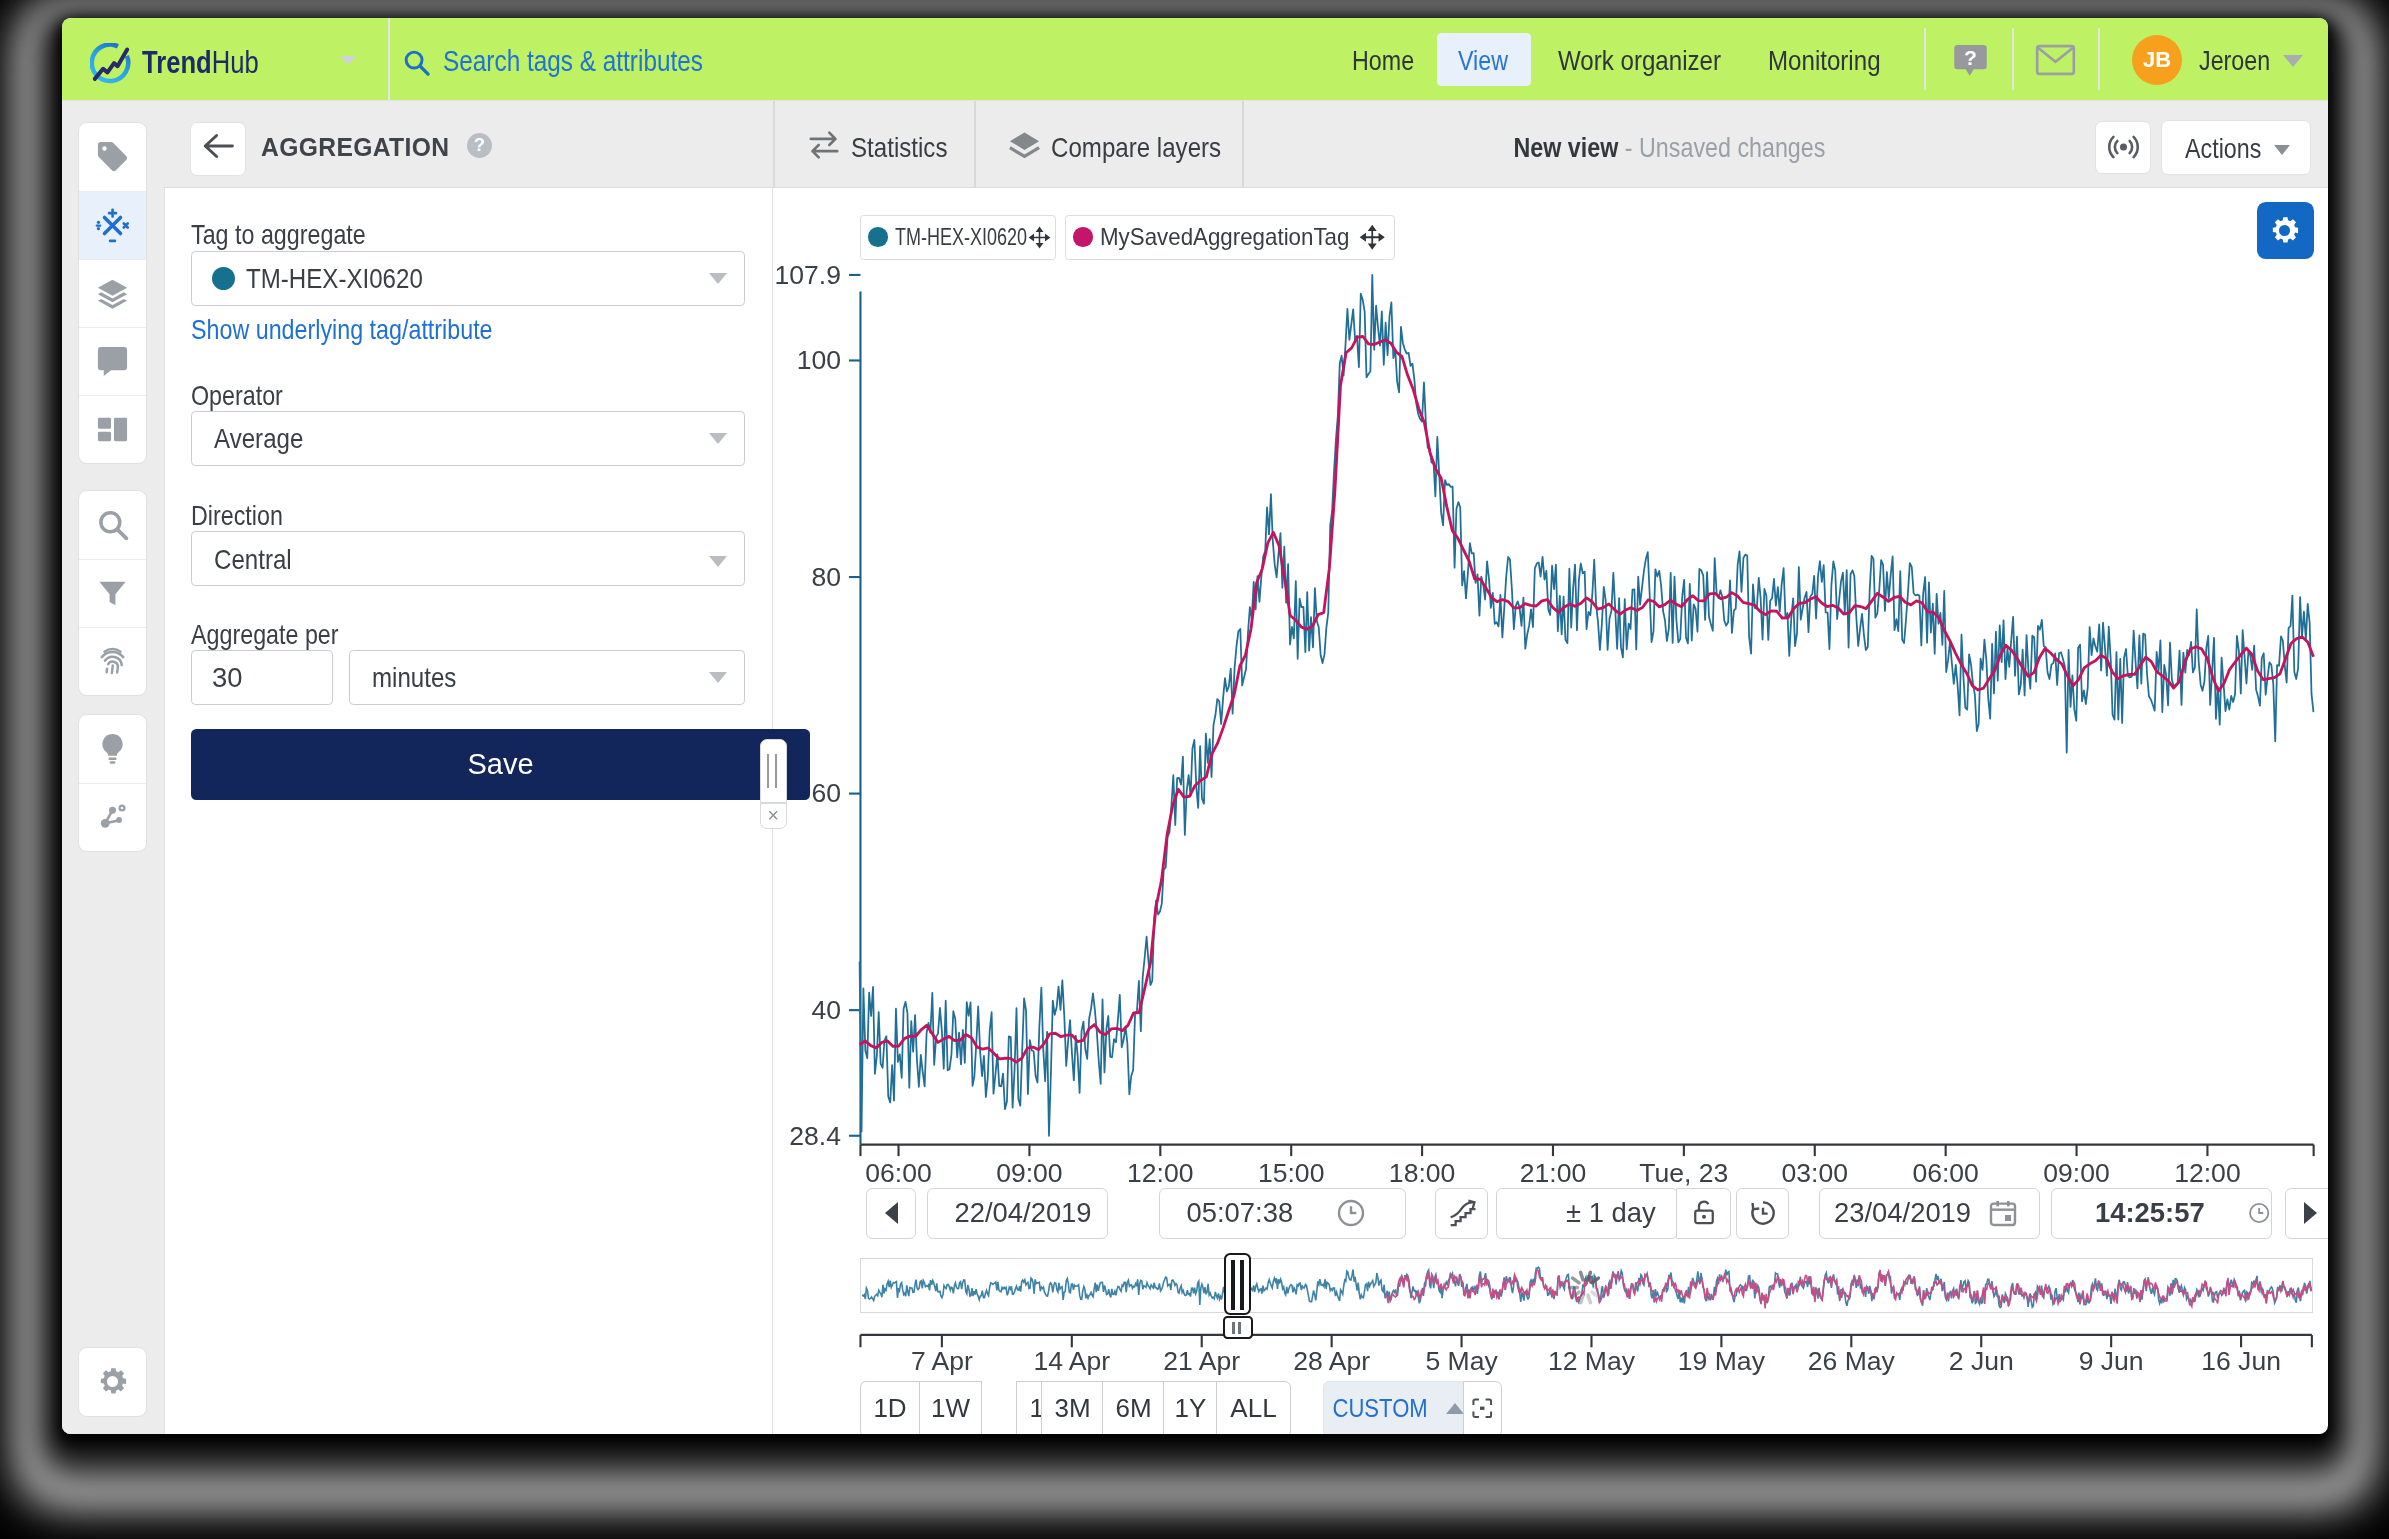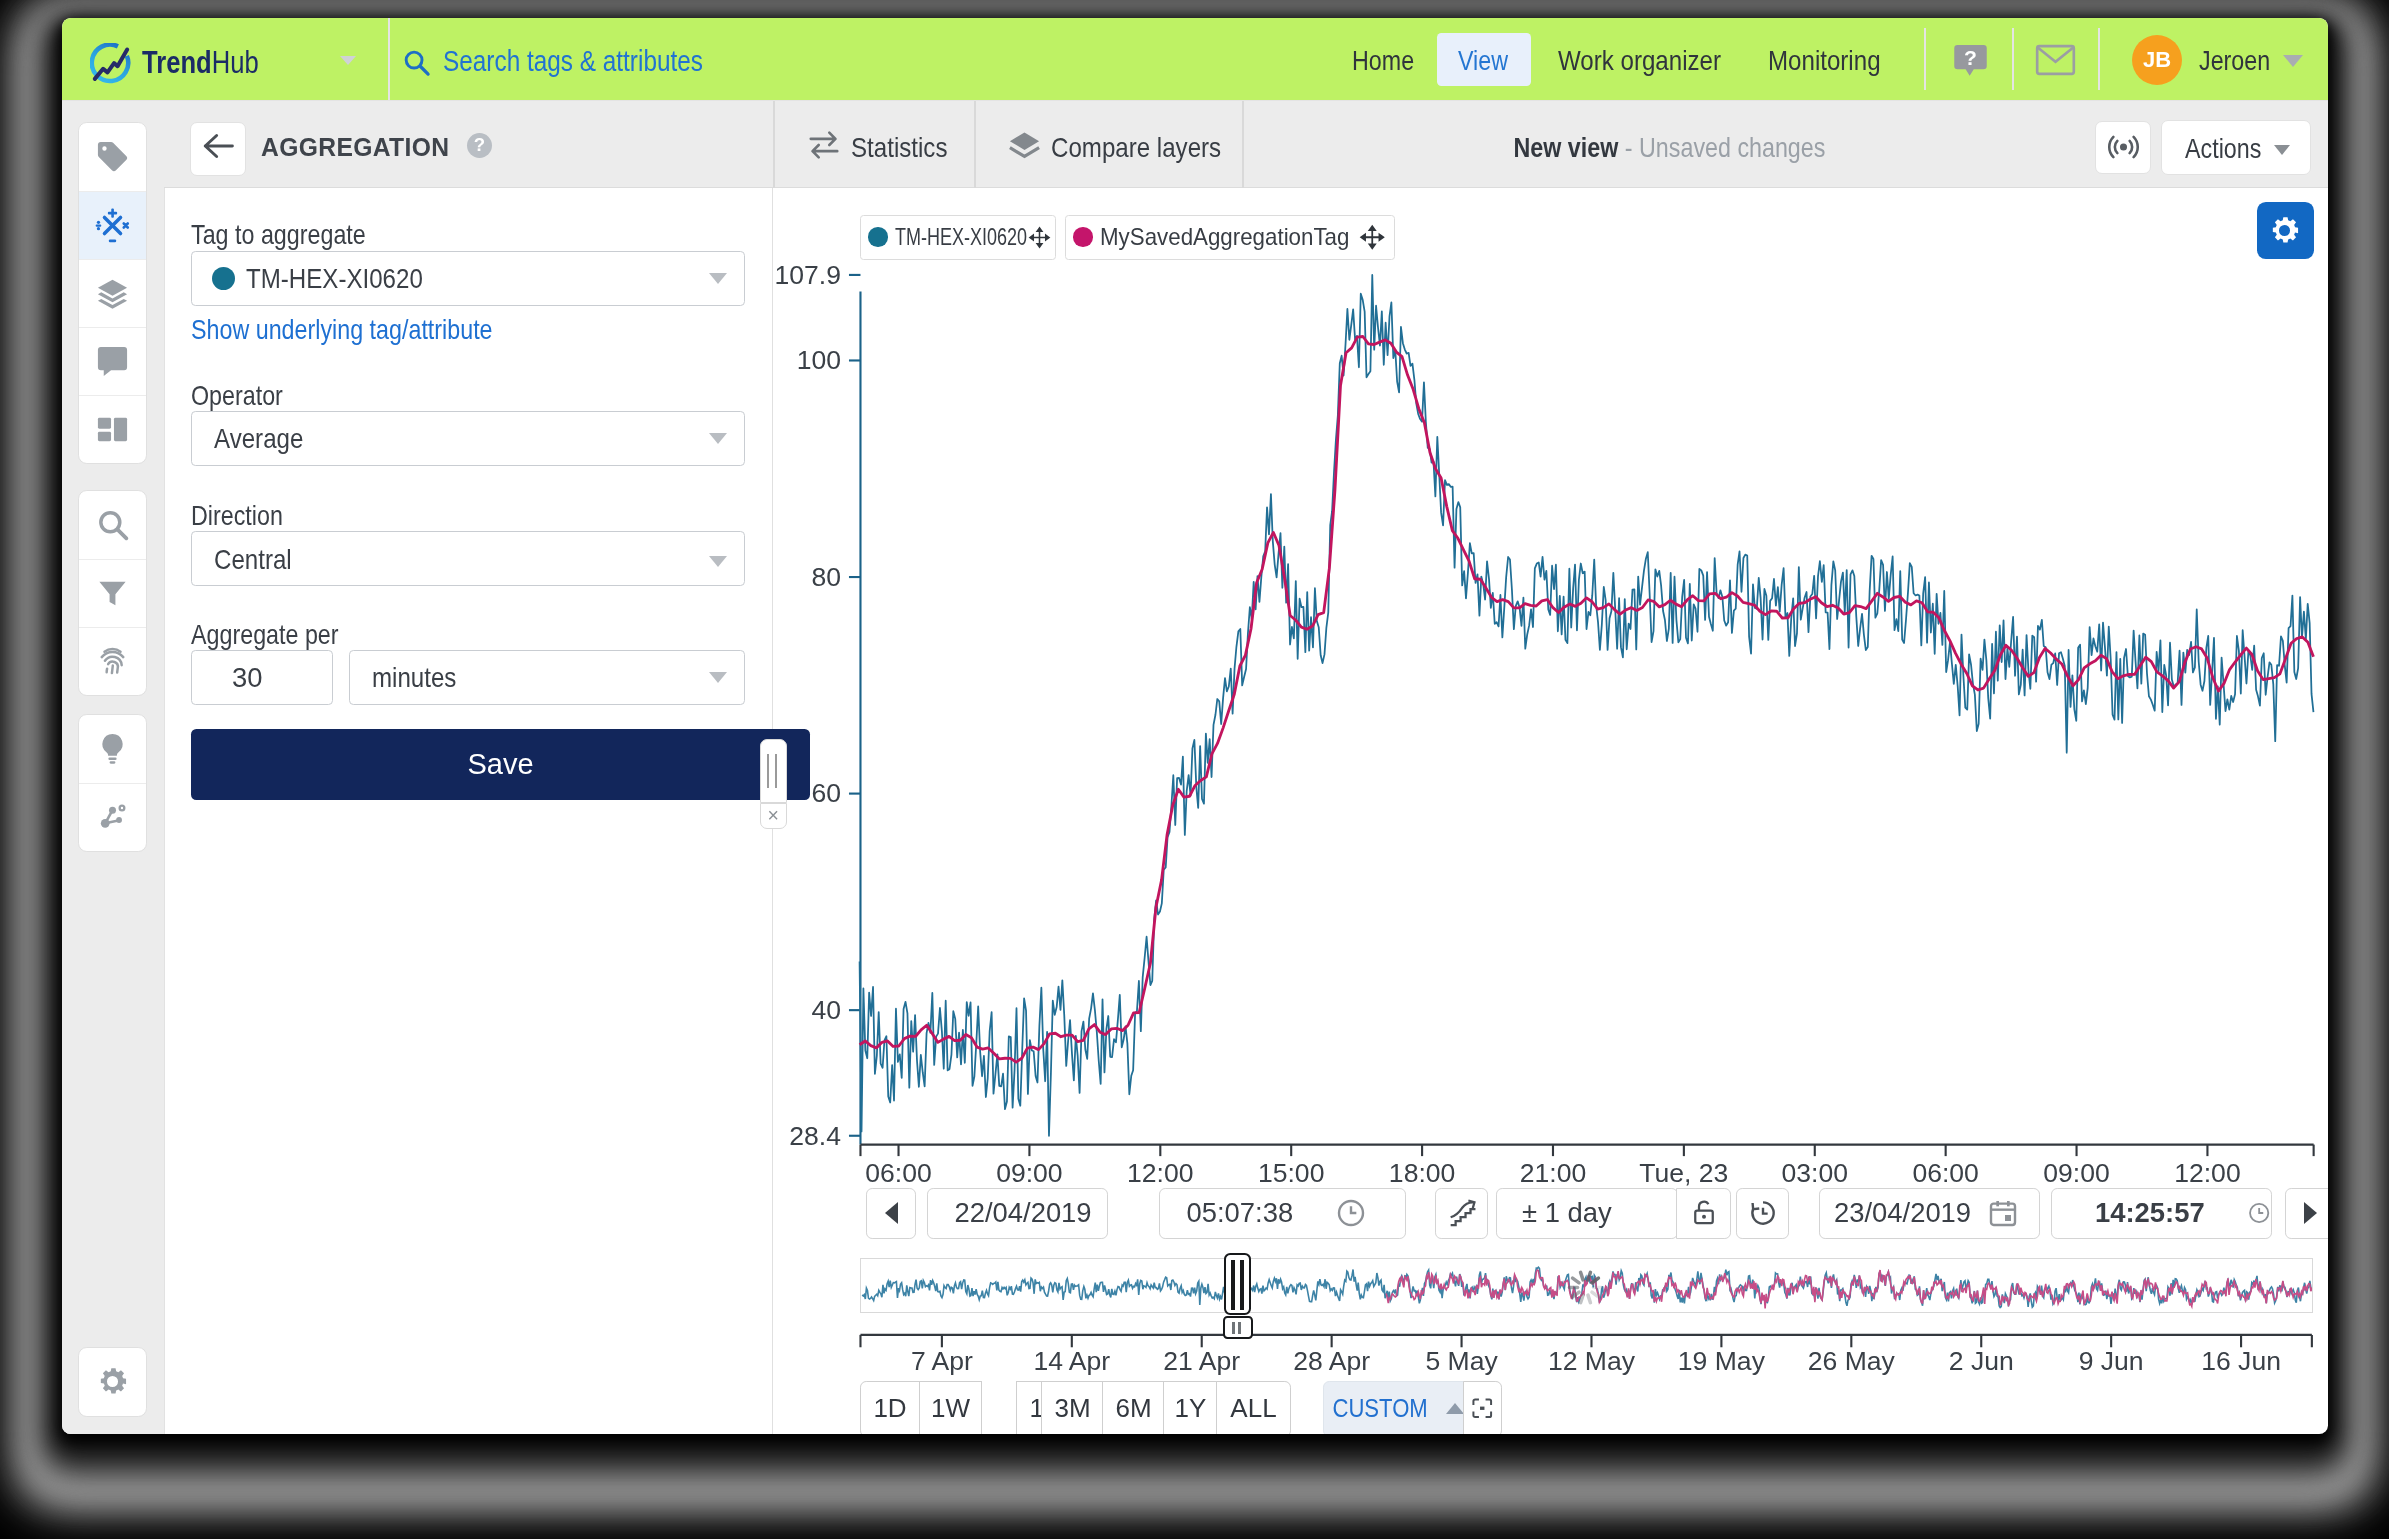--- a/index.html
+++ b/index.html
@@ -232,21 +232,21 @@
   <div class="flabel" style="top:362px;"><span class="sx s85">Operator</span></div>
   <div class="fsel" style="left:129px;top:393px;width:554px;height:55px;"></div>
   <div class="seltxt" style="left:152px;top:405px;"><span class="sx s88">Average</span></div>
   <div class="scaret" style="left:647px;top:415px;"></div>
   <div class="flabel" style="top:482px;"><span class="sx s85">Direction</span></div>
   <div class="fsel" style="left:129px;top:513px;width:554px;height:55px;"></div>
   <div class="seltxt" style="left:152px;top:526px;"><span class="sx s88">Central</span></div>
   <div class="scaret" style="left:647px;top:538px;"></div>
   <div class="flabel" style="top:601px;"><span class="sx s85">Aggregate per</span></div>
   <div class="fsel" style="left:129px;top:632px;width:142px;height:55px;"></div>
-  <div class="seltxt" style="left:150px;top:644px;margin-left:20px;">30</div>
+  <div class="seltxt" style="left:150px;top:644px;">30</div>
   <div class="fsel" style="left:287px;top:632px;width:396px;height:55px;"></div>
   <div class="seltxt" style="left:310px;top:644px;"><span class="sx s88">minutes</span></div>
   <div class="scaret" style="left:647px;top:654px;"></div>
   <div class="abs" style="left:129px;top:711px;width:619px;height:71px;background:#12265b;border-radius:5.3px;color:#fff;font-size:29px;display:flex;align-items:center;justify-content:center;">Save</div>
 
   <div class="abs" style="left:698px;top:721px;width:26.5px;height:64px;background:#fff;border:1.8px solid #d9d9d9;border-radius:7px 7px 0 0;"></div>
   <div class="abs" style="left:705px;top:736px;width:1.8px;height:34px;background:#9a9a9a;"></div>
   <div class="abs" style="left:713px;top:736px;width:1.8px;height:34px;background:#9a9a9a;"></div>
   <div class="abs" style="left:698px;top:785px;width:26.5px;height:26.5px;background:#fff;border:1.8px solid #d9d9d9;border-radius:0 0 7px 7px;color:#8b9095;font-size:19.5px;display:flex;align-items:center;justify-content:center;">×</div>
 
@@ -360,21 +360,21 @@
         <path d="M12 7 v5 h4" fill="none" stroke="#8d9196" stroke-width="1.8"></path>
       </svg>
   </div>
   <div class="cbox" style="left:1373px;top:1170px;width:53px;height:51px;justify-content:center;">
     <svg width="34" height="34" viewBox="0 0 24 24">
         <path d="M4 20.5 h3.5 v-2.8 h3.5 v-2.8 h3.5 v-2.8 h3.5 v-2.8 h3.5" fill="none" stroke="#4a4f55" stroke-width="1.6"></path>
         <path d="M4 15 C7 14 10 11.5 12 8.5 C14 5.8 17 4.2 20.5 4.5" fill="none" stroke="#4a4f55" stroke-width="1.6"></path>
         <path d="M16.5 3.2 L20.8 4.4 L19.6 8.6" fill="none" stroke="#4a4f55" stroke-width="1.6"></path>
       </svg>
   </div>
-  <div class="cbox" style="left:1434px;top:1170px;width:182px;height:51px;">
+  <div class="cbox" style="left:1434px;top:1170px;width:182px;height:51px;padding-left:44px;">
     <span class="ctxt" style="margin-left:25px;">± 1 day</span>
   </div>
   <div class="cbox" style="left:1614px;top:1170px;width:55px;height:51px;justify-content:center;border-radius:0 6.2px 6.2px 0;">
     <svg width="30" height="30" viewBox="0 0 24 24">
         <rect x="5" y="10" width="14" height="10" rx="1.5" fill="none" stroke="#4a4f55" stroke-width="1.8"></rect>
         <path d="M8 10 V7 a4 4 0 0 1 7.5 -2" fill="none" stroke="#4a4f55" stroke-width="1.8"></path>
         <circle cx="12" cy="15" r="1.6" fill="#4a4f55"></circle>
       </svg>
   </div>
   <div class="cbox" style="left:1674px;top:1170px;width:53px;height:51px;justify-content:center;">

